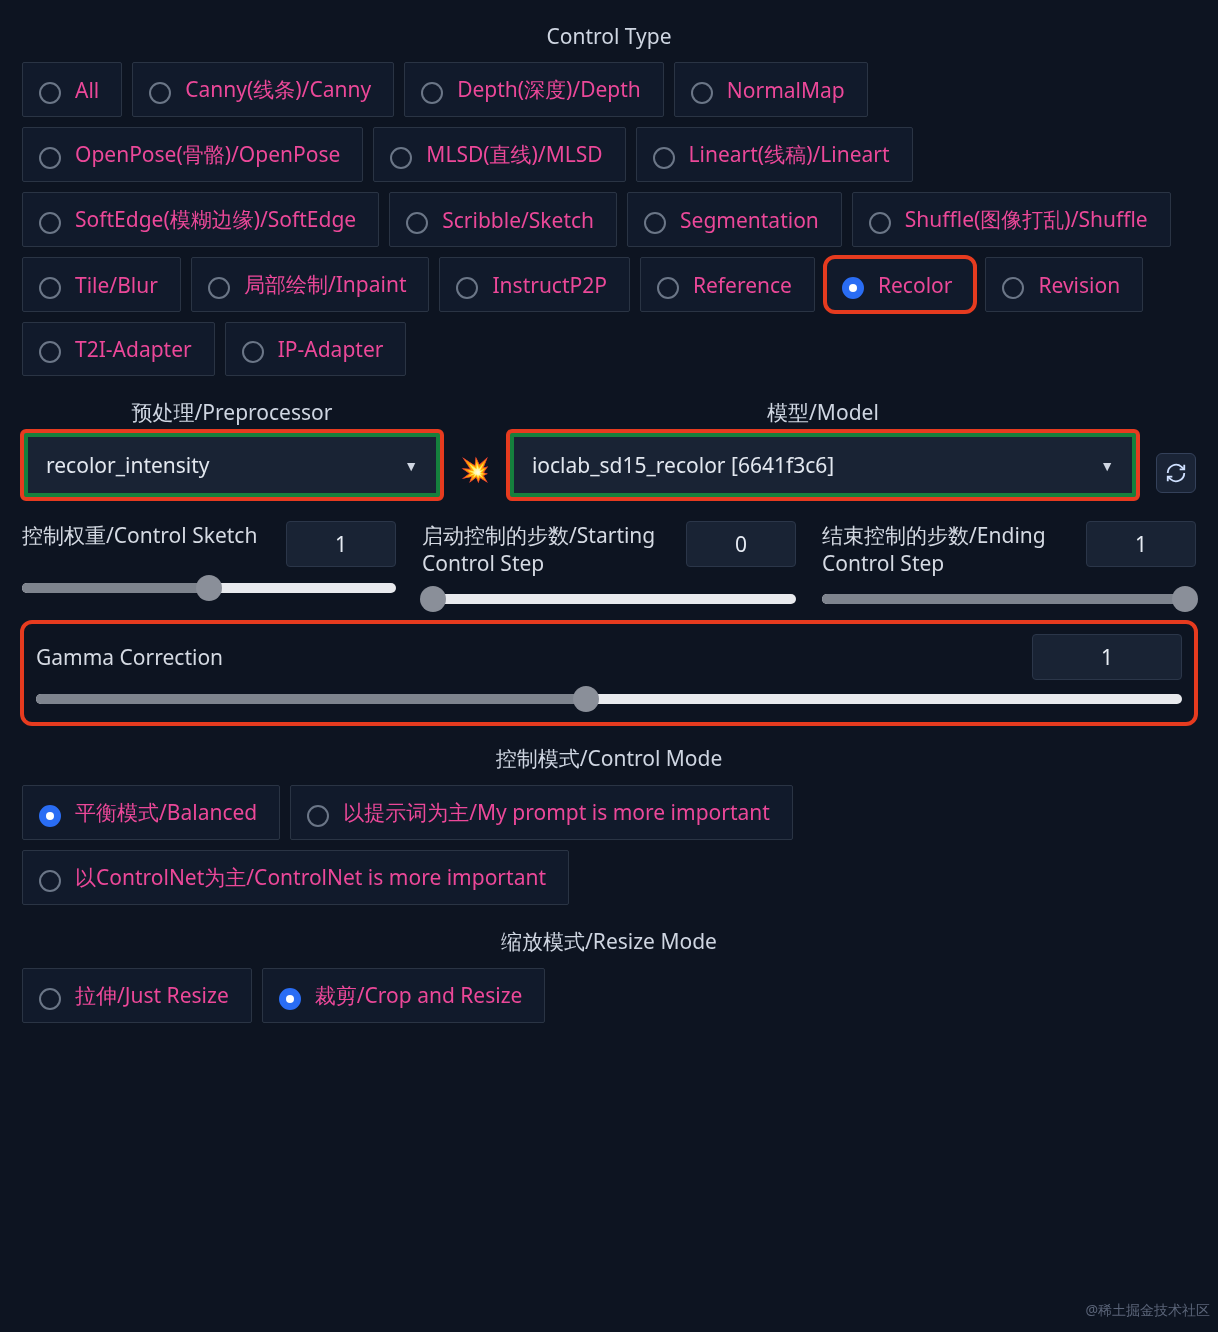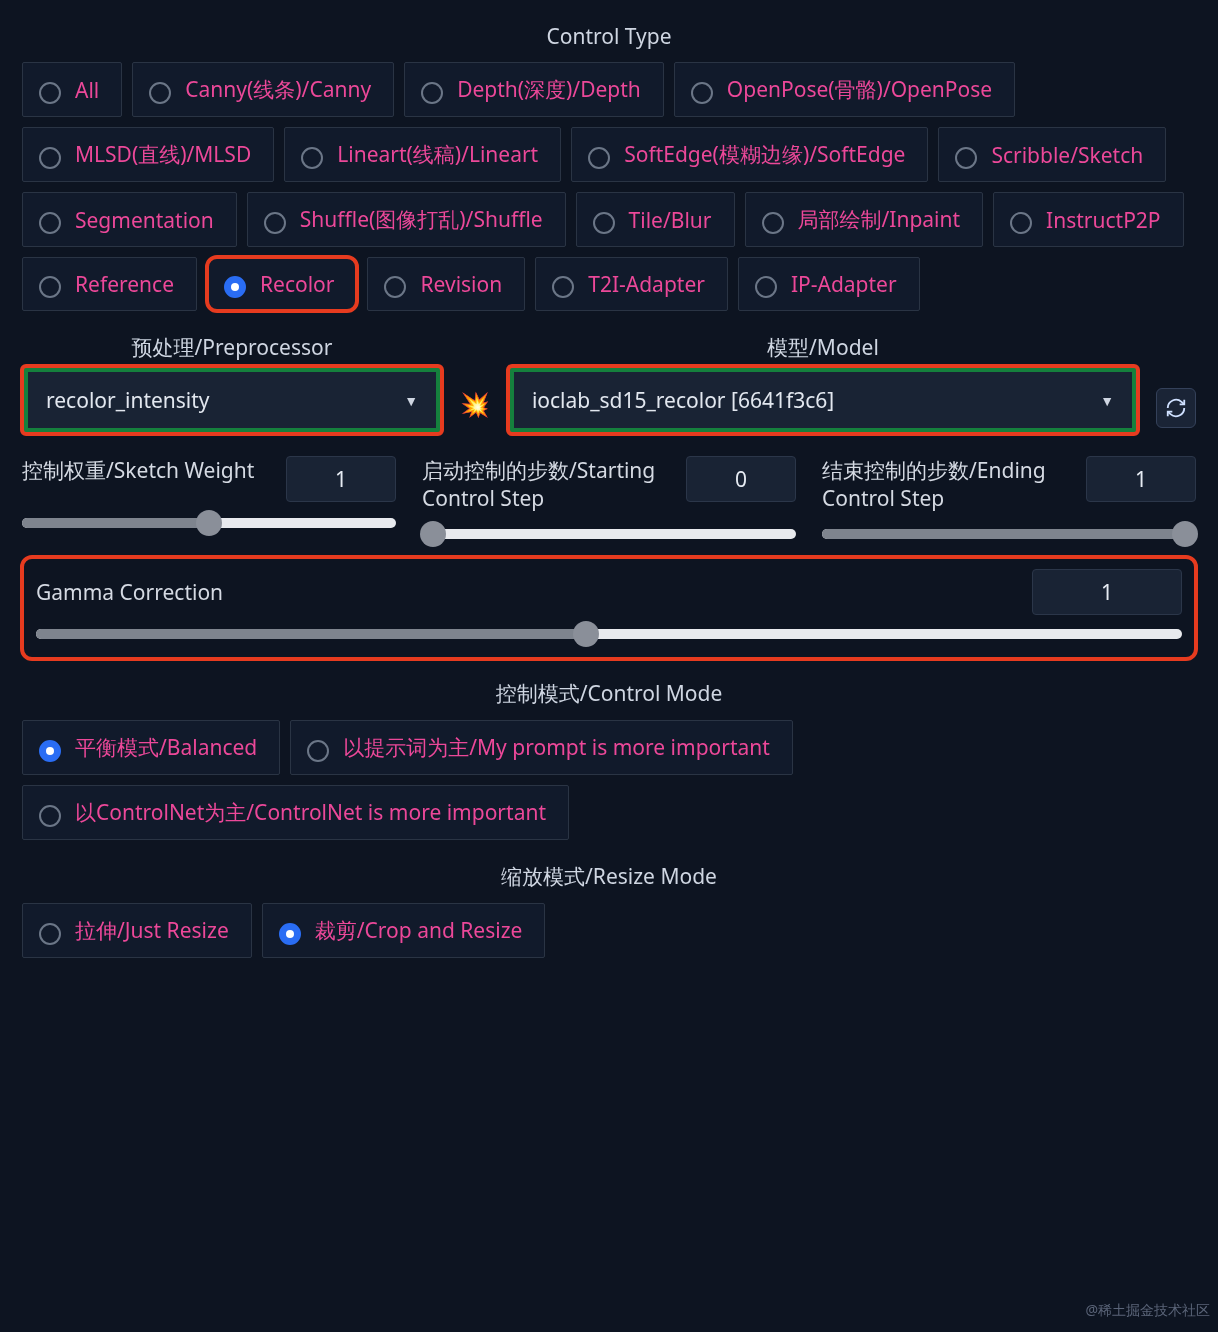--- a/index.html
+++ b/index.html
@@ -183,20 +183,24 @@
     <div class="radio-chip">
       <span class="radio-dot"></span>
       <span>Canny(线条)/Canny</span>
     </div>
     <div class="radio-chip">
       <span class="radio-dot"></span>
       <span>Depth(深度)/Depth</span>
     </div>
     <div class="radio-chip">
       <span class="radio-dot"></span>
+      <span>NormalMap</span>
+    </div>
+    <div class="radio-chip">
+      <span class="radio-dot"></span>
       <span>OpenPose(骨骼)/OpenPose</span>
     </div>
     <div class="radio-chip">
       <span class="radio-dot"></span>
       <span>MLSD(直线)/MLSD</span>
     </div>
     <div class="radio-chip">
       <span class="radio-dot"></span>
       <span>Lineart(线稿)/Lineart</span>
     </div>
@@ -272,21 +276,21 @@
       <path d="M21 3v5h-5"></path>
       <path d="M21 12a9 9 0 0 1-15 6.7L3 16"></path>
       <path d="M3 21v-5h5"></path>
     </svg>
   </div>
 </div>
 
 <div class="sliders-row">
   <div class="slider-block">
     <div class="slider-head">
-      <div class="slider-label">控制权重/Sketch Weight</div>
+      <div class="slider-label">控制权重/Control Sketch</div>
       <div class="num-box">1</div>
     </div>
     <div class="slider-track">
       <div class="slider-fill" style="width:50%"></div>
       <div class="slider-thumb" style="left:50%"></div>
     </div>
   </div>
   <div class="slider-block">
     <div class="slider-head">
       <div class="slider-label">启动控制的步数/Starting Control Step</div>

